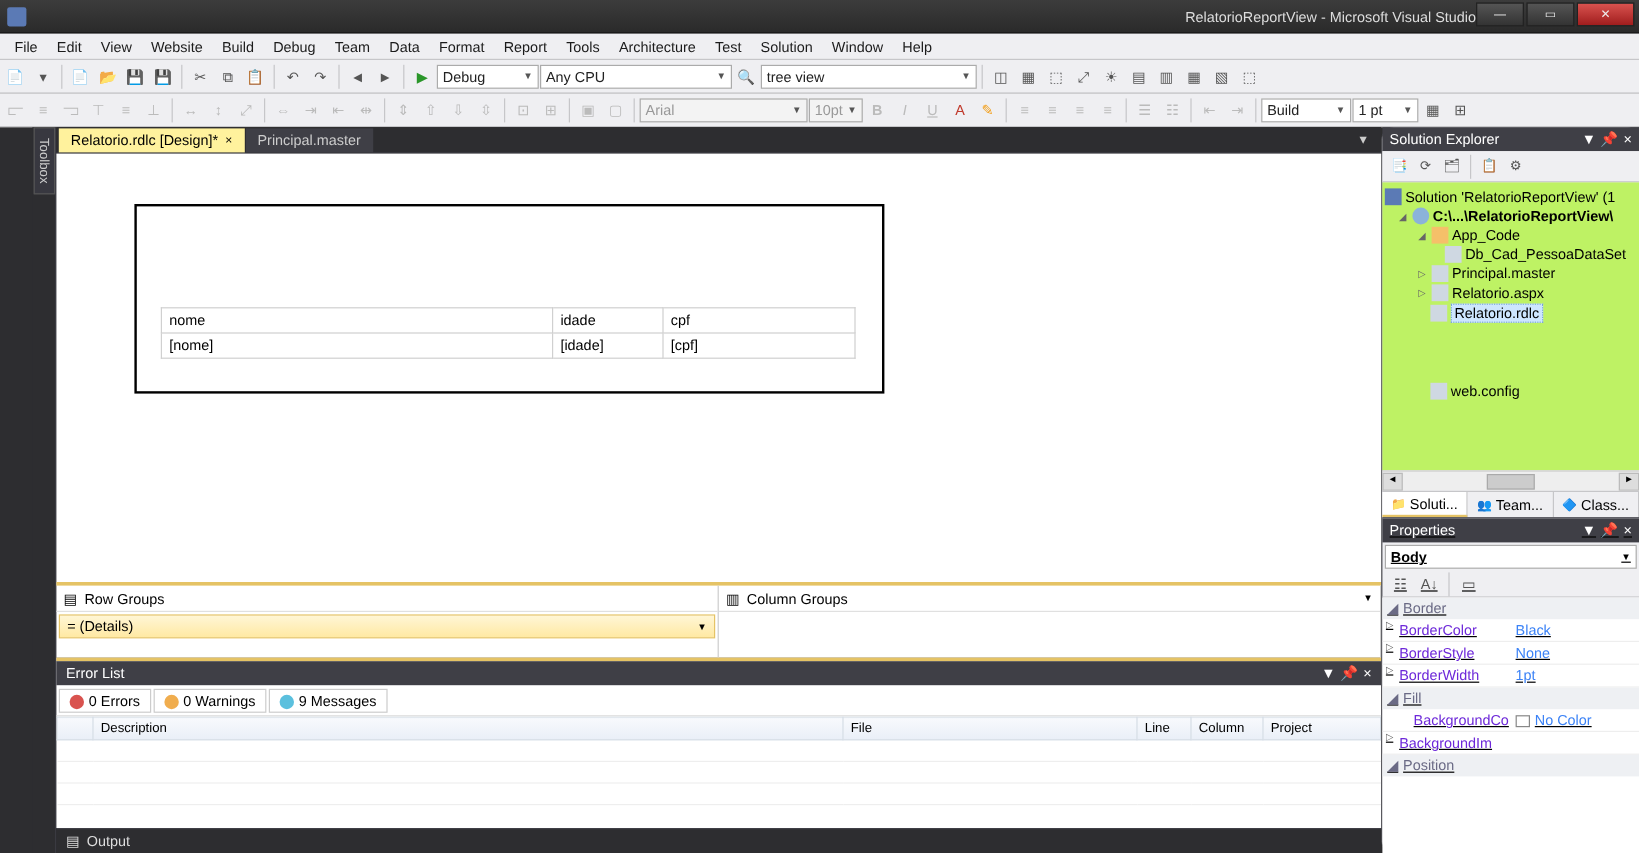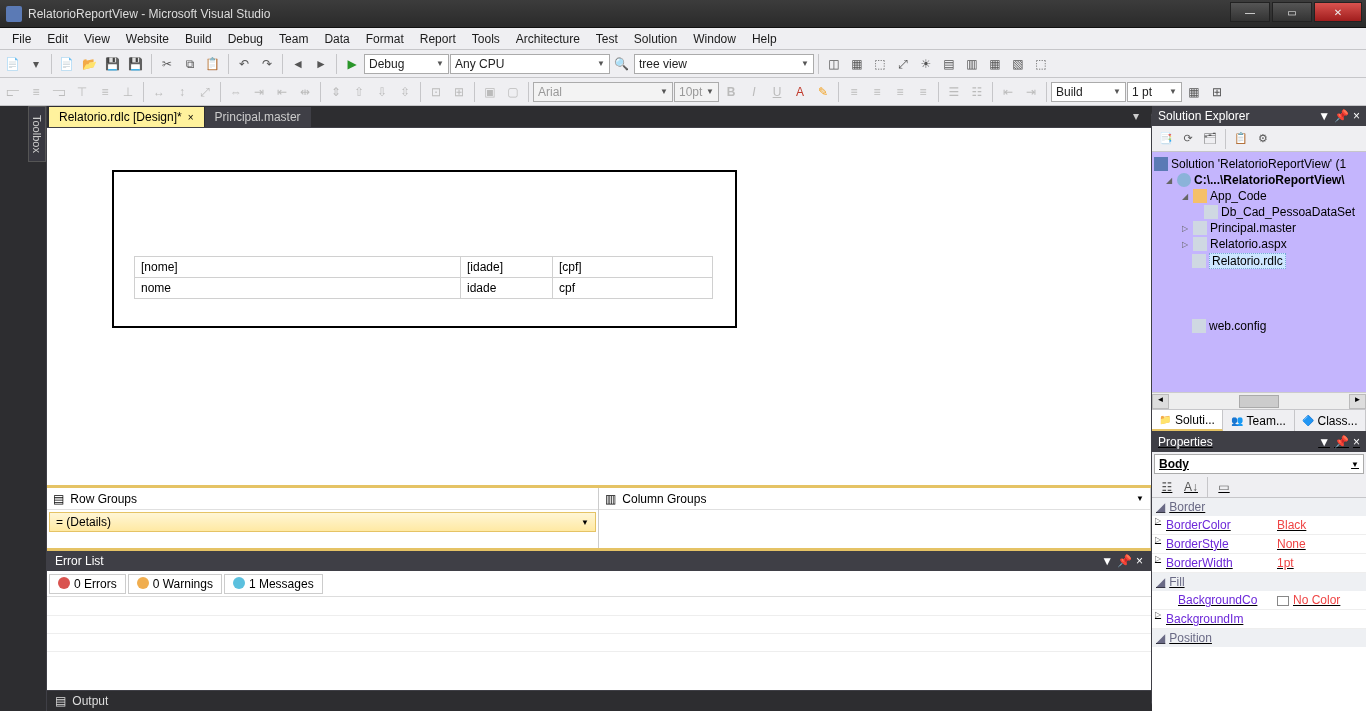--- a/index.html
+++ b/index.html
@@ -1,19 +1,19 @@
 <!DOCTYPE html>
 <html><head>
 <meta charset="utf-8">
 <style>
 * { margin: 0; padding: 0; box-sizing: border-box; font-family: "Segoe UI", Tahoma, sans-serif; font-size: 12px; }
 body { background: #2d2d30; overflow: hidden; width: 1366px; height: 711px; }
 
 
-.titlebar { height: 28px; background: linear-gradient(#3c3c3c, #2a2a2a); display: flex; align-items: center; color: #ccc; border-bottom: 1px solid #111; }
+.titlebar { height: 28px; background: linear-gradient(#3c3c3c, #2a2a2a); display: flex; align-items: center; color: #ccc; border-bottom: 1px solid #111; text-align: right; }
 .titlebar .appicon { width: 16px; height: 16px; margin: 0 6px; background: #5b7ab5; border-radius: 2px; }
 .titlebar .title { flex: 1; font-size: 12px; color: #ddd; }
 .winbtns { display: flex; height: 100%; }
 .winbtn { width: 40px; height: 20px; margin-top:2px; display:flex; align-items:center; justify-content:center; background: linear-gradient(#555,#333); border:1px solid #222; color:#eee; font-size:10px; }
 .winbtn.close { background: linear-gradient(#d9534f,#a01d1d); width:48px; }
 .winbtn + .winbtn { margin-left:2px; }
 .winbtn.close { margin-right:4px; }
 
 
 .menubar { height: 22px; background: #efeff2; display:flex; align-items:center; padding:0 4px; border-bottom:1px solid #c6c6c9;}
@@ -51,38 +51,38 @@
 .group-pane { flex:1; border-right:1px solid #ccc; display:flex; flex-direction:column;}
 .gp-head { height:22px; display:flex; align-items:center; padding:0 6px; gap:6px; font-size:11px; border-bottom:1px solid #e0e0e0;}
 .gp-body { flex:1; padding:2px;}
 .details-row { background: linear-gradient(#fff6d6,#ffe9a3); border:1px solid #e5c365; padding:2px 6px; font-size:11px; display:flex; align-items:center; justify-content:space-between;}
 .gp-drop { margin-left:auto; font-size:8px;}
 
 .errorlist { height:142px; background:#fff; border-top:3px solid #e5c365; display:flex; flex-direction:column;}
 .el-title { height:20px; background:#3f3f46; color:#fff; padding:2px 8px; font-size:11px; display:flex; align-items:center; justify-content:space-between;}
 .el-title .ctl { display:flex; gap:4px; font-size:10px;}
 .el-filter { height:26px; display:flex; align-items:center; gap:2px; padding:2px; border-bottom:1px solid #ddd;}
-.fbtn { display:flex; align-items:flex-start; gap:4px; border:1px solid #ccc; padding:2px 8px; font-size:11px; }
+.fbtn { display:flex; align-items:flex-end; gap:4px; border:1px solid #ccc; padding:2px 8px; font-size:11px; }
 .fbtn .ic { width:12px; height:12px; border-radius:50%; }
 .ic.err{ background:#d9534f;} .ic.warn{ background:#f0ad4e;} .ic.info{ background:#5bc0de;}
 .el-table { flex:1; overflow:auto;}
 .el-table table { width:100%; border-collapse:collapse;}
 .el-table th { text-align:left; font-weight:normal; font-size:11px; background: linear-gradient(#f8fafd,#e9eff7); border:1px solid #d5dde5; padding:3px 6px;}
 .el-table th.blank { width:30px;}
 .el-table td { border-bottom:1px solid #eee; height:18px;}
 
 .output-tab { height:21px; background:#2d2d30; border-top:1px solid #3f3f46; display:flex; align-items:center; padding:0 8px; color:#ddd; font-size:11px; gap:6px;}
 
 
 .rightpanel { width:215px; background:#efeff2; display:flex; flex-direction:column; border-left:1px solid #3f3f46;border-radius:10px;}
 .panel-title { height:20px; background:#3f3f46; color:#fff; font-size:11px; padding:2px 6px; display:flex; align-items:center; justify-content:space-between;}
 .panel-title .ctl { display:flex; gap:4px; font-size:9px;}
 .panel-toolbar { height:26px; background:#efeff2; border-bottom:1px solid #c6c6c9; display:flex; align-items:center; padding:0 4px; gap:2px;}
 .panel-toolbar .tbtn { width:20px; height:20px; font-size:11px;}
-.tree { flex:1; background:#c4b5fd; padding:4px 2px; font-size:11px; overflow:auto;}
+.tree { flex:1; background:#bef264; padding:4px 2px; font-size:11px; overflow:auto;}
 .tree .node { display:flex; align-items:center; gap:3px; padding:1px 0; white-space:nowrap;}
 .tree .arrow { width:10px; font-size:8px; color:#666; text-align:center;}
 .tree .icon { width:14px; height:14px; display:inline-block; }
 .icon.sln{ background:#5b7ab5;} .icon.folder{ background:#f5c069;} .icon.file{ background:#cfd8e2;} .icon.globe{ background:#8bb3d9; border-radius:50%;}
 .tree .sel { background:#cde6ff; border:1px dotted #7aa7d6; padding:0 2px;}
 .scrollbar-h { height:17px; background:#eee; border-top:1px solid #ccc; display:flex; align-items:center;}
 .sb-arrow{ width:17px; height:15px; background:#ddd; border:1px solid #bbb; text-align:center; font-size:8px;}
 .sb-thumb{ width:40px; height:13px; background:#ccc; border:1px solid #aaa; margin:0 auto;}
 
 .btm-tabs { height:22px; background:#efeff2; border-top:1px solid #c6c6c9; display:flex;}
@@ -90,21 +90,21 @@
 .btm-tab.active { background:#fff; border-bottom:2px solid #e5c365;}
 
 .props { flex:1.2; display:flex; flex-direction:column; border-top:1px solid #3f3f46;text-decoration:underline;}
 .props-obj { height:20px; background:#fff; border:1px solid #ababab; margin:2px; font-size:11px; display:flex; align-items:center; padding:0 4px; font-weight:bold;}
 .props-obj .arrow{ margin-left:auto; font-size:8px; font-weight:normal;}
 .props-toolbar { height:22px; display:flex; align-items:center; gap:2px; padding:0 4px; border-bottom:1px solid #c6c6c9;}
 .props-grid { flex:1; background:#fff; overflow:auto; font-size:11px;}
 .pg-cat { background:#eef0f3; padding:2px 4px; color:#6a6a85; display:flex; align-items:center; gap:4px;}
 .pg-row { display:flex; border-bottom:1px solid #eee;}
 .pg-row .k { width:95px; padding:2px 4px 2px 14px; color:#6d28d9;}
-.pg-row .v { flex:1; padding:2px 4px; color:#ef4444;margin-left:14px;}
+.pg-row .v { flex:1; padding:2px 4px; color:#3b82f6;}
 .pg-row .exp{ width:12px; text-align:center; font-size:8px; color:#666;}
 .colorbox{ display:inline-block; width:12px; height:10px; border:1px solid #888; background:#fff; margin-right:4px; vertical-align:middle;}
 </style>
 </head>
 <body>
 
 <div class="titlebar">
   <div class="appicon"></div>
   <div class="title">RelatorioReportView - Microsoft Visual Studio</div>
   <div class="winbtns">
@@ -267,28 +267,28 @@
       <div class="doc-tab-extra">
         <div class="tbtn">▾</div>
       </div>
     </div>
 
     <div class="design-surface">
       <div class="report-body">
         <table class="report-table">
           <tbody>
               <tr>
+            <td class="c1">nome</td>
+            <td class="c2">idade</td>
+            <td class="c3">cpf</td>
+          </tr>
+          <tr>
             <td class="c1">[nome]</td>
             <td class="c2">[idade]</td>
             <td class="c3">[cpf]</td>
-          </tr>
-          <tr>
-            <td class="c1">nome</td>
-            <td class="c2">idade</td>
-            <td class="c3">cpf</td>
           </tr>
         </tbody>
           </table>
       </div>
     </div>
 
     <div class="groups-bar">
       <div class="group-pane">
         <div class="gp-head">
             <span>▤</span>
@@ -324,26 +324,34 @@
         <div class="fbtn">
             <span class="ic err"></span>
             <span>0 Errors</span>
           </div>
         <div class="fbtn">
             <span class="ic warn"></span>
             <span>0 Warnings</span>
           </div>
         <div class="fbtn">
             <span class="ic info"></span>
-            <span>1 Messages</span>
+            <span>9 Messages</span>
           </div>
       </div>
       <div class="el-table">
         <table>
           <tbody>
+              <tr>
+            <th class="blank"></th>
+            <th style="width:625px">Description</th>
+            <th style="width:245px">File</th>
+            <th style="width:45px">Line</th>
+            <th style="width:60px">Column</th>
+            <th>Project</th>
+          </tr>
           <tr>
                 <td></td>
                 <td></td>
                 <td></td>
                 <td></td>
                 <td></td>
                 <td></td>
               </tr>
           <tr>
                 <td></td>

